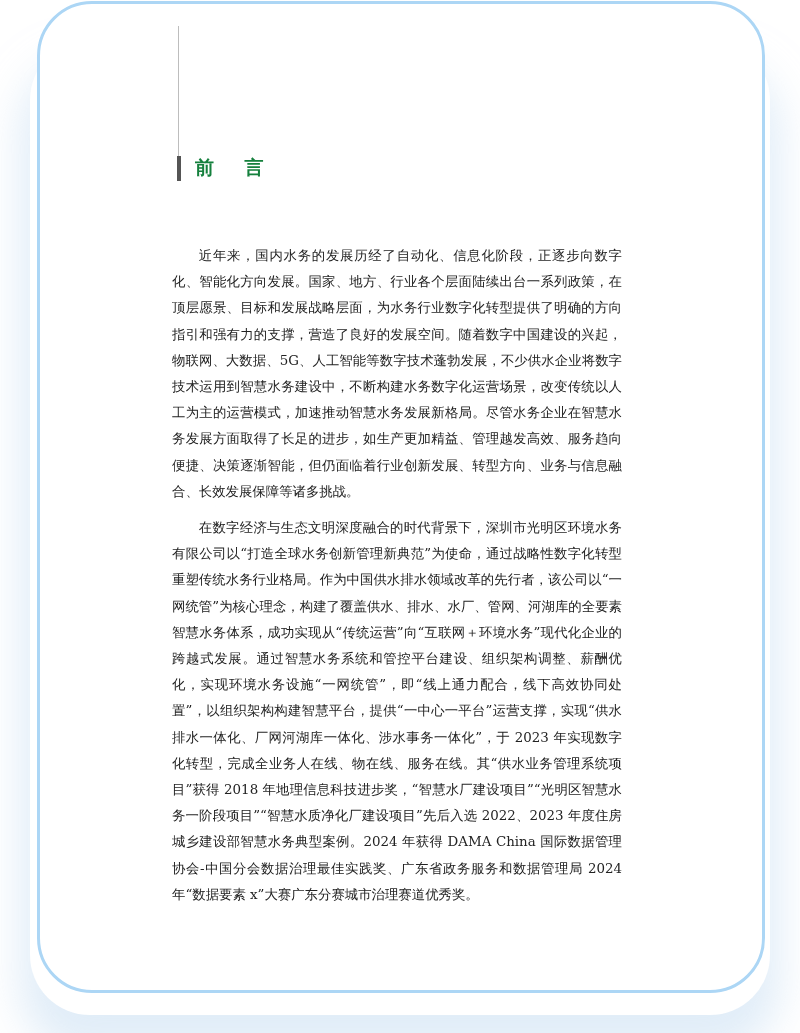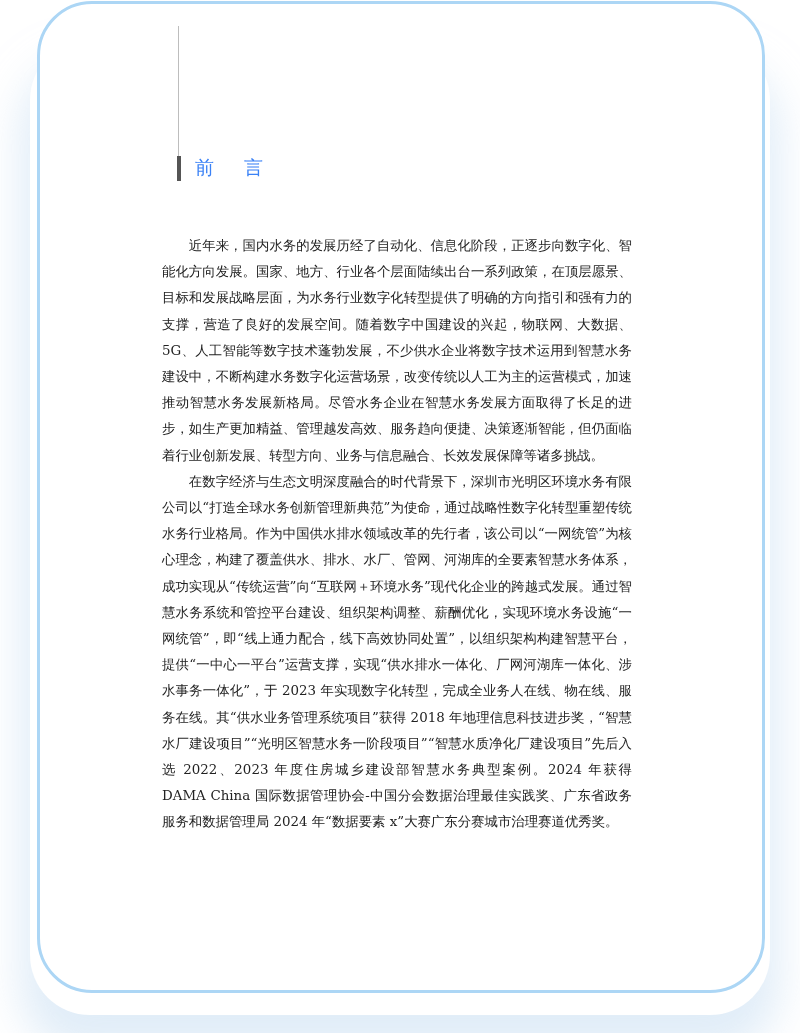--- a/index.html
+++ b/index.html
@@ -18,28 +18,28 @@
     background: #ffffff; border: 3px solid #acd6f5; border-radius: 55px;
     box-sizing: content-box;
   }
   .rule-thin {
     position: absolute; left: 178px; top: 26px; width: 1px; height: 132px; background: #bdbdbd;
   }
   .rule-thick {
     position: absolute; left: 177px; top: 156px; width: 4px; height: 25px; background: #555555;
   }
   .title {
-    position: absolute; left: 195px; top: 155px; font-size: 19px; font-weight: normal; color: #3b82f6;
+    position: absolute; left: 195px; top: 155px; font-size: 19px; font-weight: bold; color: #15803d;
     letter-spacing: 12px; font-family: "DejaVu Sans", sans-serif;
   }
   .body-text {
     position: absolute; left: 162px; top: 233px; width: 470px;
     font-size: 13.4px; line-height: 26.2px; color: #222; text-align: justify;
   }
-  .body-text p { margin: 0; text-indent: 2em; }
+  .body-text p { margin: 10px; text-indent: 2em; }
 </style>
 </head>
 <body>
 
 <div class="shadow"></div>
 <div class="card"></div>
 
 <div class="rule-thin"></div>
 <div class="rule-thick"></div>
 <div class="title">前 言</div>

